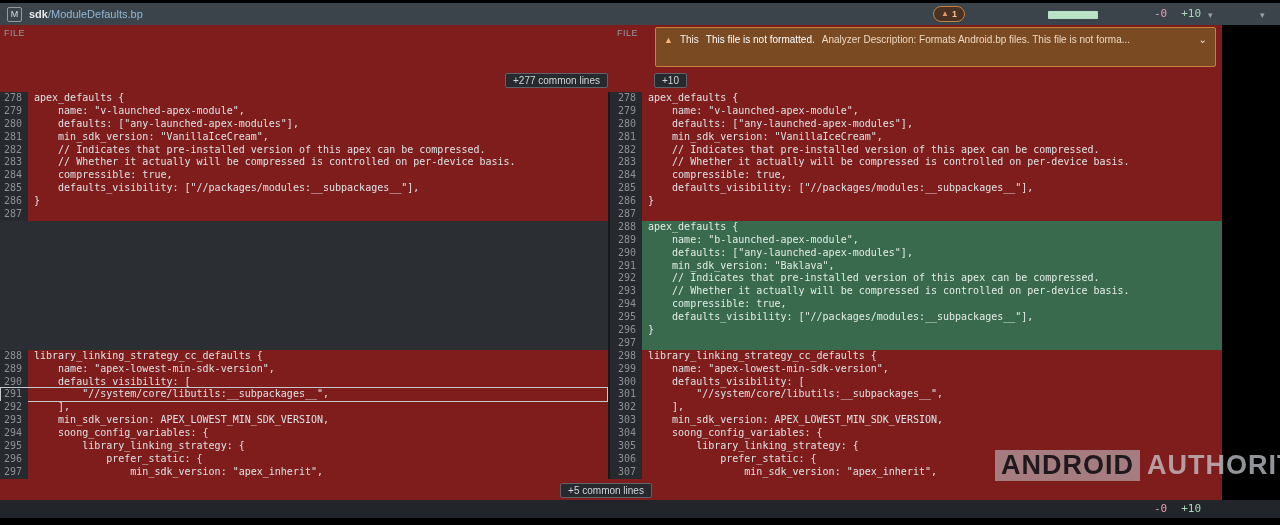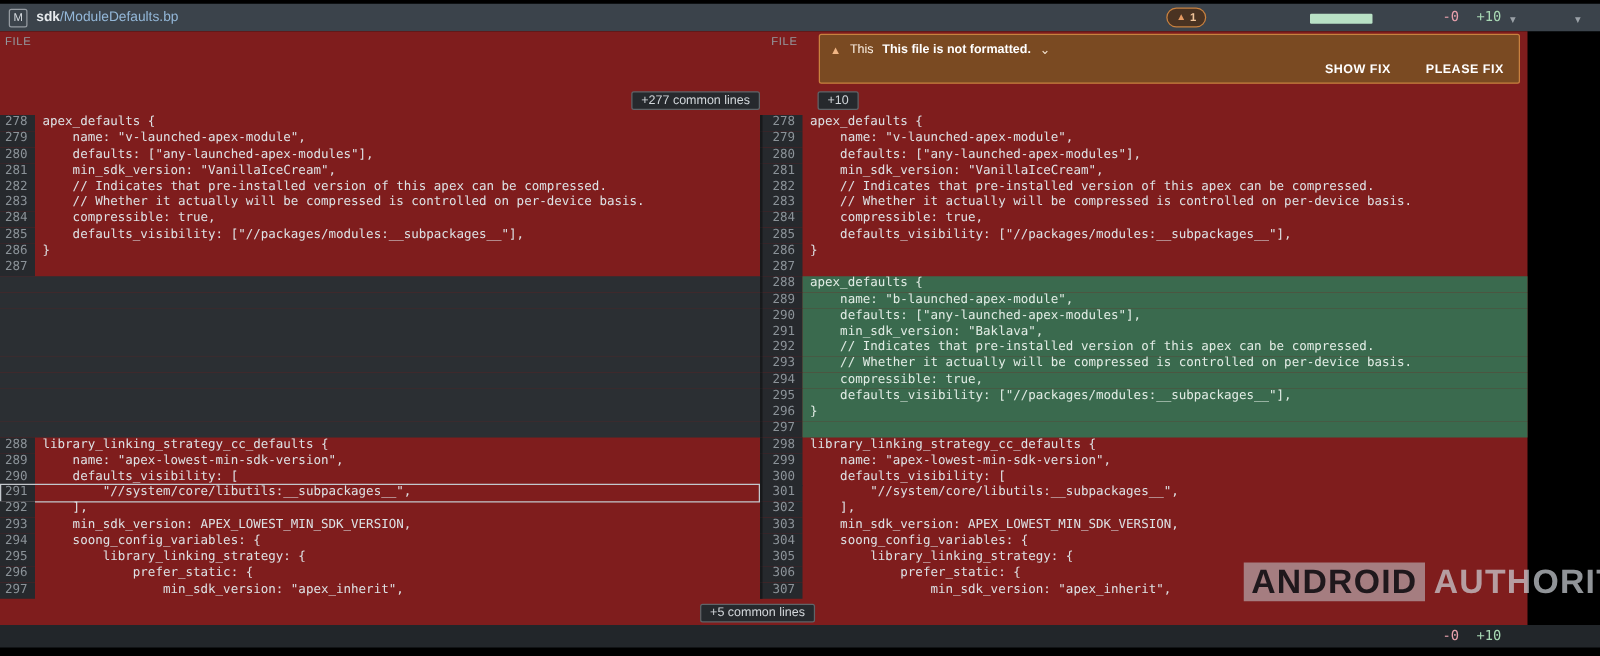--- a/index.html
+++ b/index.html
@@ -26,21 +26,21 @@
   
   .main{position:absolute;left:0;top:25px;width:1222px;height:475px;background:#7f1d1d;}
   .filelabel{position:absolute;top:3px;font-size:9px;color:#949ba1;letter-spacing:.5px;}
   .fl-left{left:4px;} .fl-right{left:617px;}
   .banner{position:absolute;left:655px;top:2px;width:561px;height:40px;background:var(--warning-banner-bg);
           border:1px solid var(--warning-accent);border-radius:2px;box-sizing:border-box;
           padding:3px 8px 2px 8px;color:#fff;}
   .banner .row1{display:flex;align-items:center;gap:7px;font-size:10px;white-space:nowrap;overflow:hidden;height:17px;}
   .banner .tri{color:#f0b584;font-size:9px;}
   .banner .bname{color:#fbefe2;}
-  .banner .bmsg{font-weight:bold;color:#ffffff;}
+  .banner .bmsg{font-weight:normal;color:#ffffff;}
   .banner .bdesc{color:#ecd8c0;overflow:hidden;text-overflow:ellipsis;flex:1;}
   .banner .bcaret{color:#f3e3d1;font-size:10px;cursor:pointer;}
   .banner .row2{display:flex;justify-content:flex-end;gap:28px;font-size:10px;font-weight:bold;
                 letter-spacing:.4px;margin-top:2px;padding-right:4px;}
   .banner .bbtn{color:#ffffff;cursor:pointer;}
   .xbtn{position:absolute;height:15px;line-height:13px;padding:0 7px;background:#26292d;border:1px solid #5f6468;
         border-radius:2px;color:#d2d6da;font-size:10px;box-sizing:border-box;cursor:pointer;white-space:nowrap;}
   .xb-common{top:48px;right:614px;}
   .xb-add{top:48px;left:654px;}
   .xb-bottom{top:458px;left:606px;transform:translateX(-50%);}
@@ -81,25 +81,22 @@
 
 <div class="main">
   <span class="filelabel fl-left">FILE</span>
   <span class="filelabel fl-right">FILE</span>
 
   <div class="banner">
     <div class="row1">
       <span class="tri">▲</span>
       <span class="bname">This</span>
       <span class="bmsg">This file is not formatted.</span>
+      <span class="bdesc">Analyzer Description: Formats Android.bp files. This file is not forma...</span>
       <span class="bcaret">⌄</span>
-    </div>
-    <div class="row2">
-      <span class="bbtn">SHOW FIX</span>
-      <span class="bbtn">PLEASE FIX</span>
     </div>
   </div>
 
   <span class="xbtn xb-common">+277 common lines</span>
   <span class="xbtn xb-add">+10</span>
 
   <div class="rows">
       <div class="drow common">
         <span class="ln lft">278</span>
         <span class="code lft">apex_defaults {</span>

